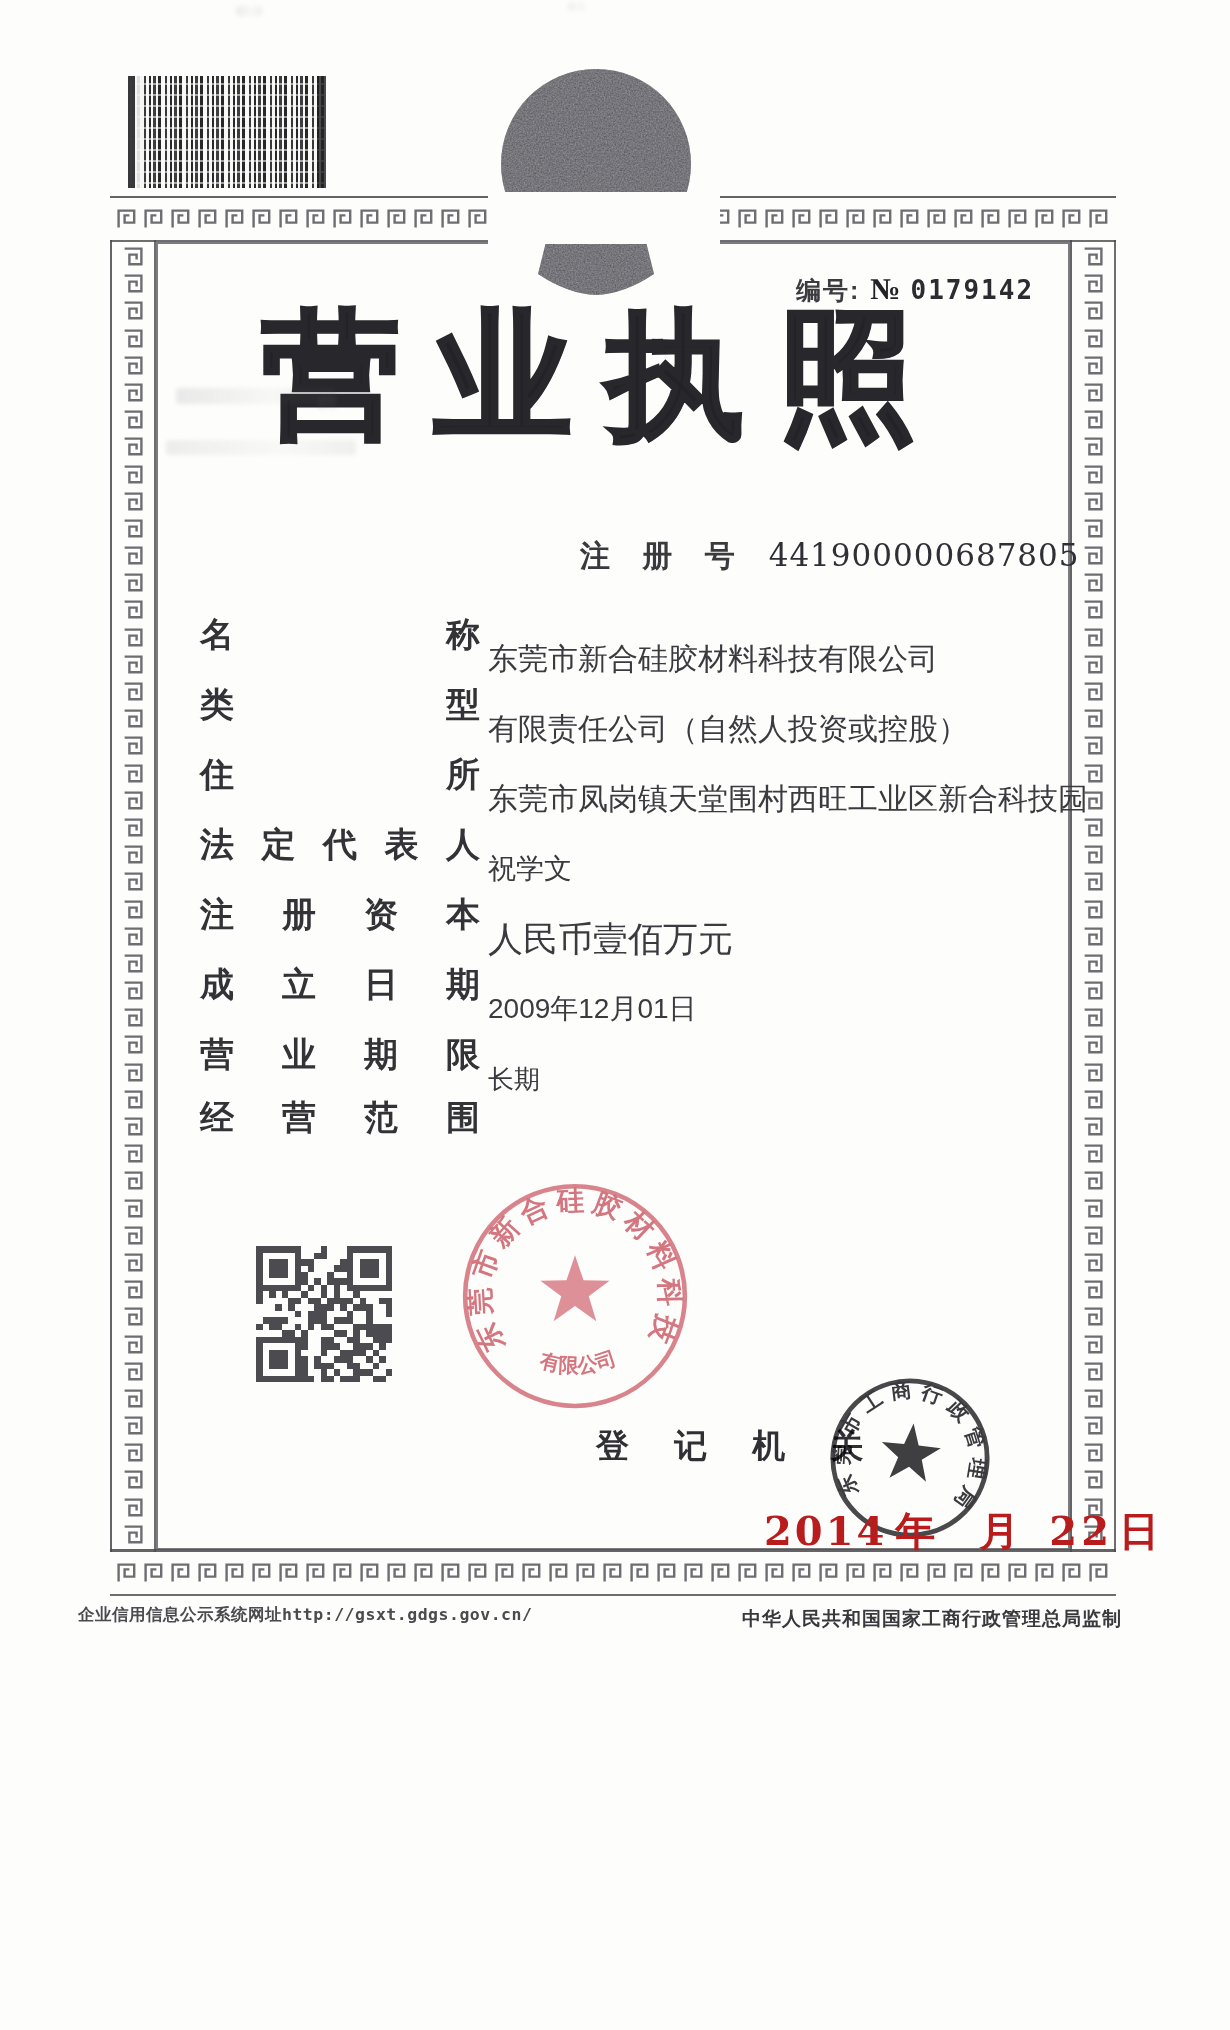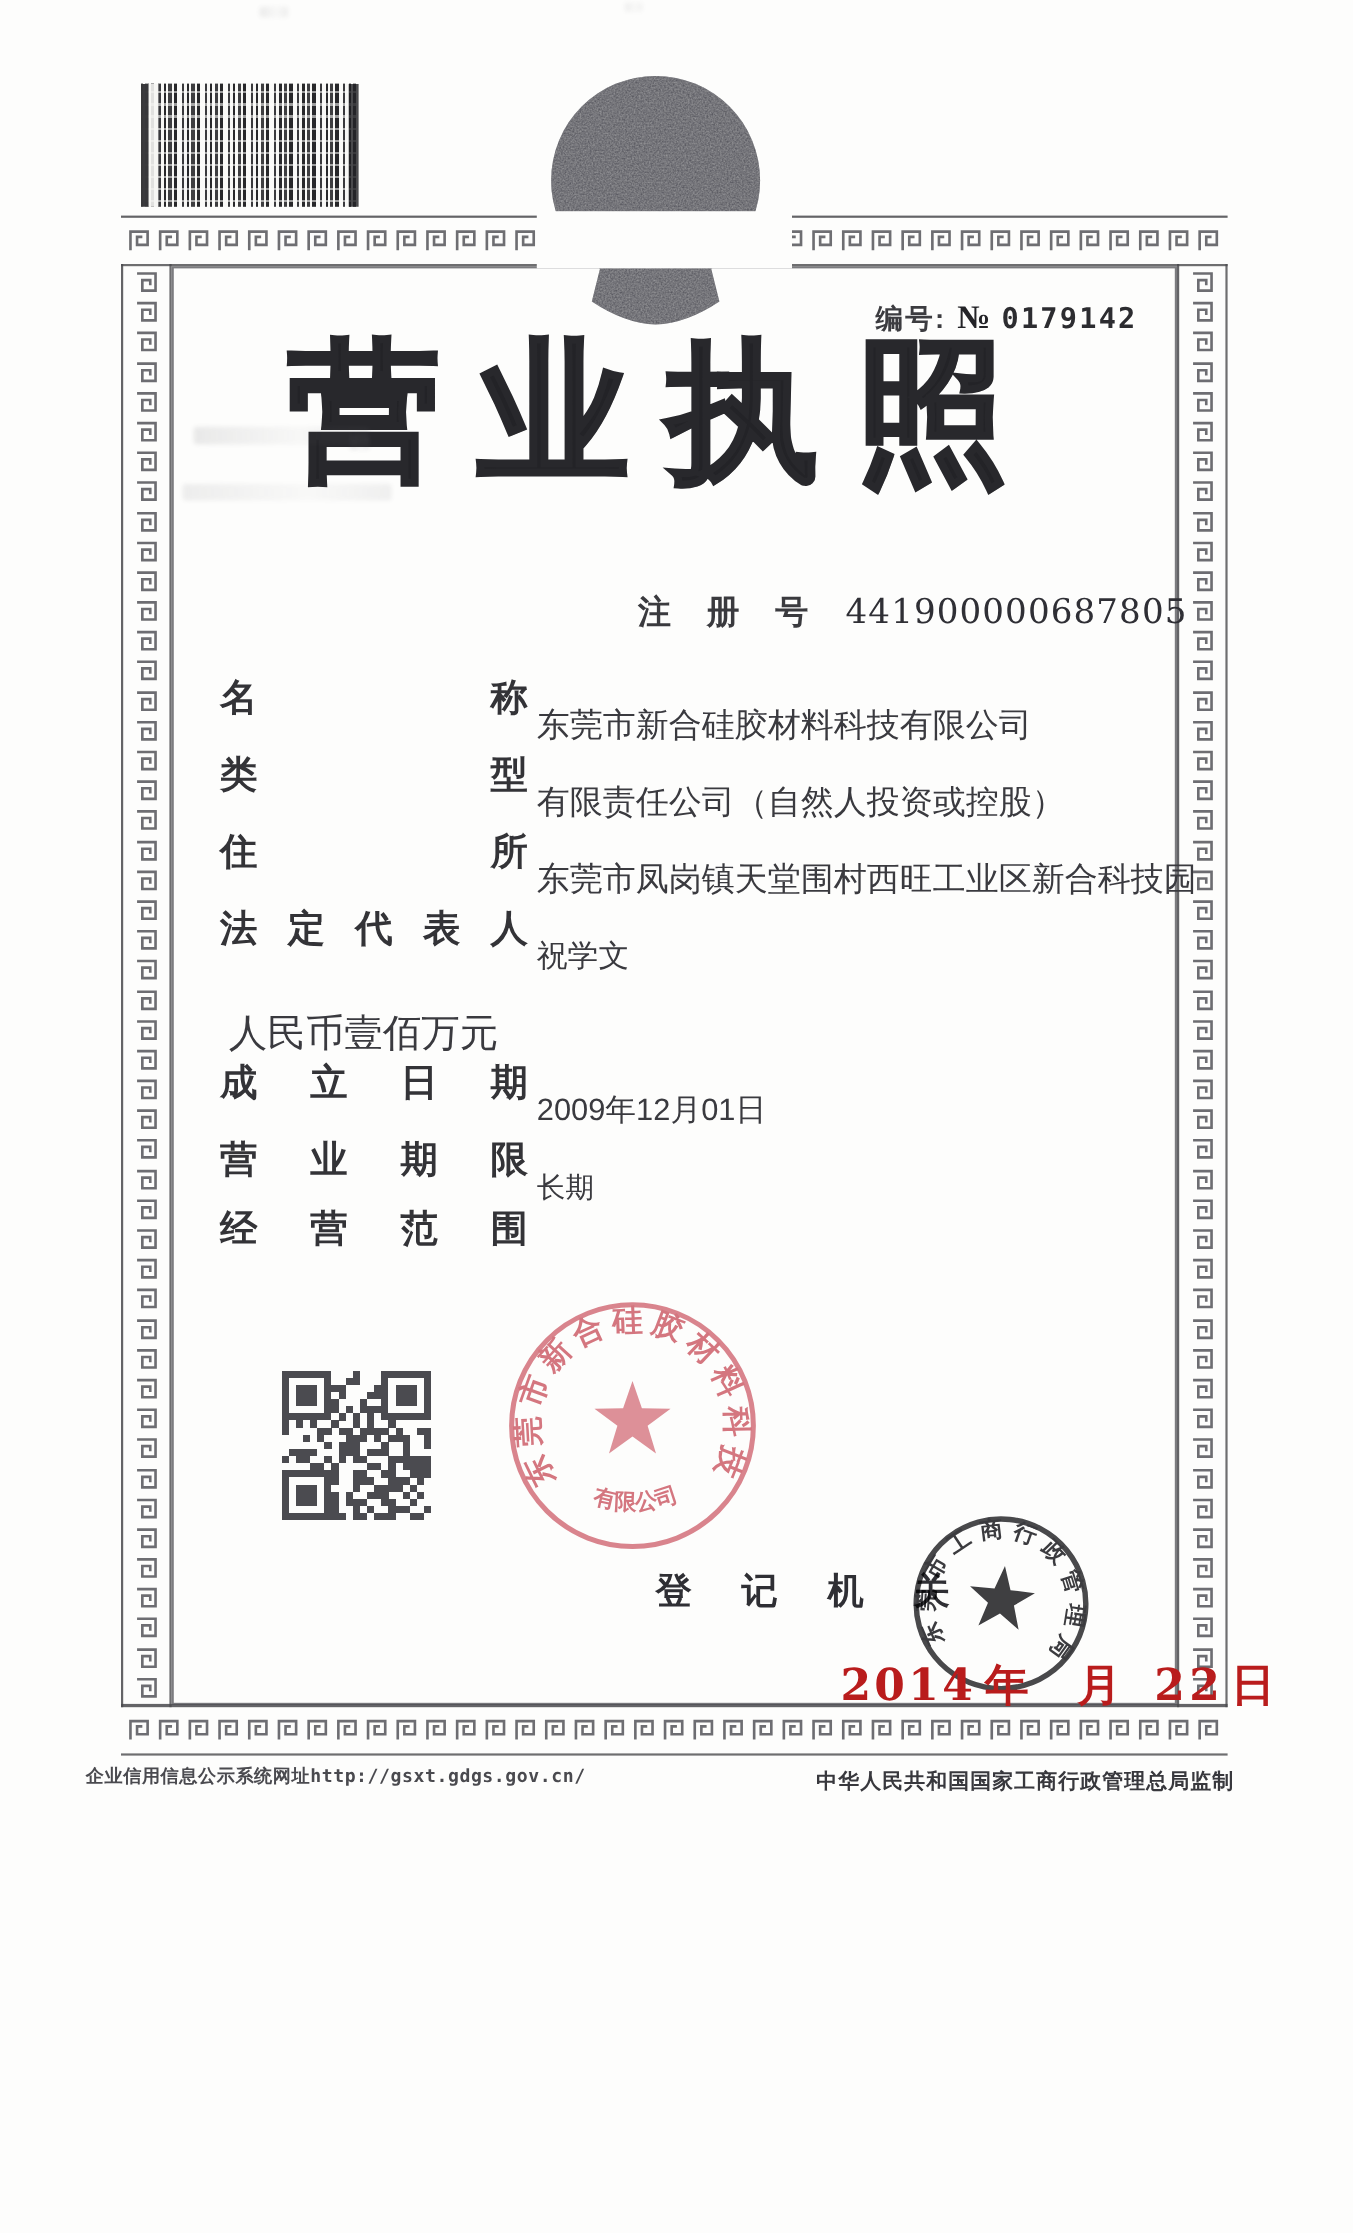--- a/index.html
+++ b/index.html
@@ -680,20 +680,21 @@
     </div>
     <div class="field-row">
       <span class="field-label">住所</span>
       <span class="field-value fv-2">东莞市凤岗镇天堂围村西旺工业区新合科技园</span>
     </div>
     <div class="field-row">
       <span class="field-label">法定代表人</span>
       <span class="field-value fv-3">祝学文</span>
     </div>
     <div class="field-row">
+      <span class="field-label">注册资本</span>
       <span class="field-value fv-4">人民币壹佰万元</span>
     </div>
     <div class="field-row">
       <span class="field-label">成立日期</span>
       <span class="field-value fv-5">2009年12月01日</span>
     </div>
     <div class="field-row">
       <span class="field-label">营业期限</span>
       <span class="field-value fv-6">长期</span>
     </div>

